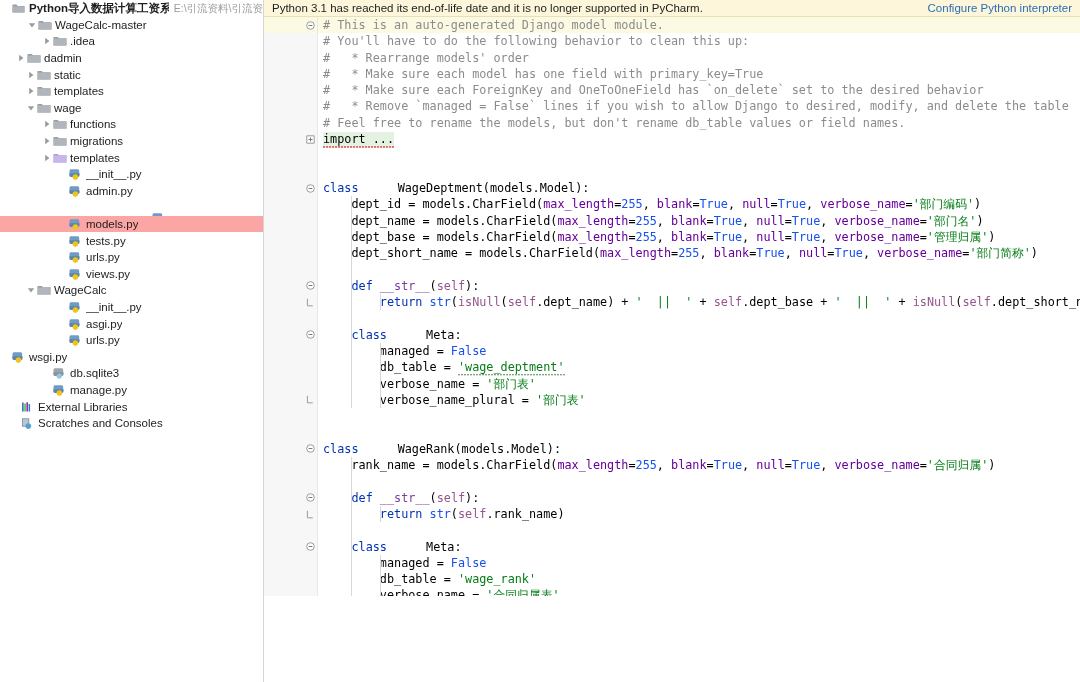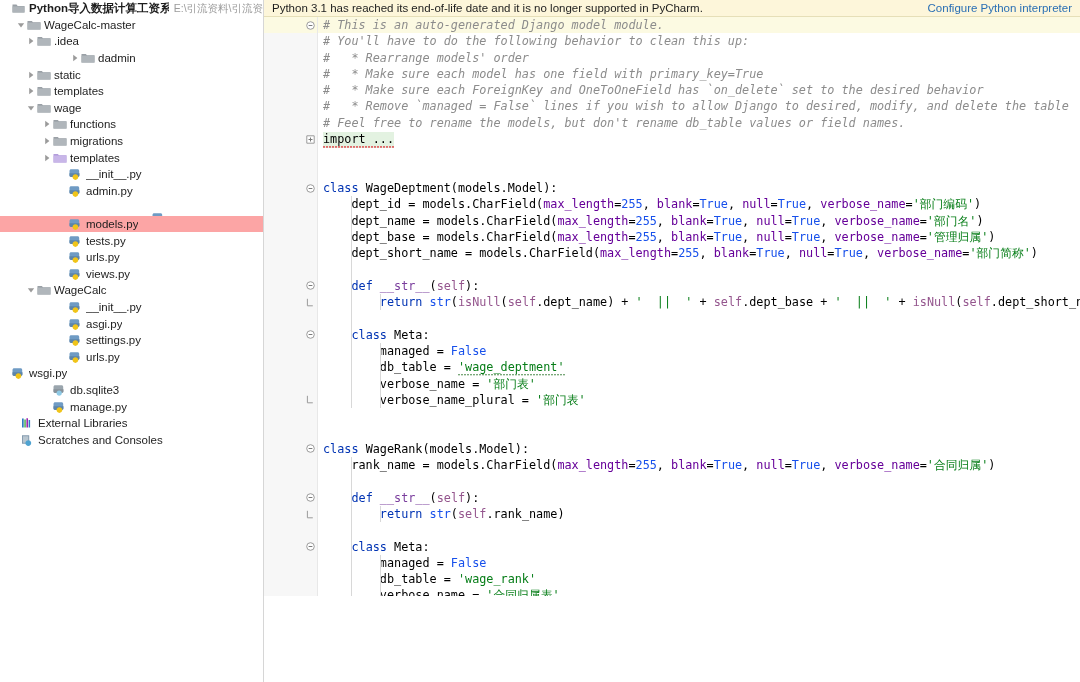--- a/index.html
+++ b/index.html
@@ -65,23 +65,23 @@
   .cline{
     height:16.3px;line-height:16.3px;white-space:pre;padding-left:5px;
     box-sizing:border-box;position:relative;
   }
   .cline.cur{background:#fcfae2;}
 
   
   .iguide{position:absolute;top:0;width:1px;background:#d8d8d8;}
 
   
-  .cm   {color:#8c8c8c;font-style:italic;}
+  .cm   {color:#8c8c8c;}
   .kw   {color:#0033b3;}
-  .cls  {color:#000000;}
+  .cls  {color:#000000;margin-left:32px;}
   .fn   {color:#7a3e9d;}
   .self {color:#94558d;}
   .num  {color:#1750eb;}
   .str  {color:#067d17;}
   .kwarg{color:#660099;}
   .bi   {color:#1750eb;}
   .op   {color:#000000;}
   .plain{color:#000000;}
   .unres{color:#94558d;}
   .foldtxt{background:#e3f2e1;border-bottom:0;color:#000000;text-decoration:none;position:relative;}
@@ -108,53 +108,53 @@
         <div class="ic">
           <svg width="13" height="11" viewBox="0 0 13 11">
               <path d="M0.5 1.5h4l1.2 1.4H12.5v6.6H0.5z" fill="#9aa0a6"></path>
               <path d="M0.5 3.4h12v6.1H0.5z" fill="#aeb4b9"></path>
             </svg>
         </div>
         <span class="lbl">Python导入数据计算工资系统源码</span>
         <span class="path">E:\引流资料\引流资</span>
       </div>
 
-    <div class="row" style="padding-left: 15px;">
+    <div class="row" style="padding-left: 26px;">
           <div class="twisty">
             <span>
               <svg width="8" height="8" viewBox="0 0 8 8">
                 <path d="M0.8 2.2h6.4L4 6.4z" fill="#9b9b9b"></path>
               </svg>
             </span>
           </div>
           <div class="ic">
             <svg width="14" height="12" viewBox="0 0 14 12">
               <path d="M0.5 2h4.3l1.2 1.3H13.5V10.6H0.5z" fill="#9aa0a6"></path>
               <path d="M0.5 3.6h13V10.6H0.5z" fill="#b0b6bb"></path>
             </svg>
           </div>
           <span class="lbl">WageCalc-master</span>
         </div>
-        <div class="row" style="padding-left: 25px;">
+        <div class="row" style="padding-left: 25px; margin-left: 16px;">
           <div class="twisty">
             <span>
               <svg width="8" height="8" viewBox="0 0 8 8">
                 <path d="M2.2 0.8v6.4L6.4 4z" fill="#9b9b9b"></path>
               </svg>
             </span>
           </div>
           <div class="ic">
             <svg width="14" height="12" viewBox="0 0 14 12">
               <path d="M0.5 2h4.3l1.2 1.3H13.5V10.6H0.5z" fill="#9aa0a6"></path>
               <path d="M0.5 3.6h13V10.6H0.5z" fill="#b0b6bb"></path>
             </svg>
           </div>
           <span class="lbl">.idea</span>
         </div>
-        <div class="row" style="padding-left: 25px; margin-left: 44px;">
+        <div class="row" style="padding-left: 15px;">
           <div class="twisty">
             <span>
               <svg width="8" height="8" viewBox="0 0 8 8">
                 <path d="M2.2 0.8v6.4L6.4 4z" fill="#9b9b9b"></path>
               </svg>
             </span>
           </div>
           <div class="ic">
             <svg width="14" height="12" viewBox="0 0 14 12">
               <path d="M0.5 2h4.3l1.2 1.3H13.5V10.6H0.5z" fill="#9aa0a6"></path>
@@ -384,33 +384,20 @@
             <span></span>
           </div>
           <div class="ic">
             <svg width="14" height="12" viewBox="0 0 14 12">
               <path d="M2.2 1.2h6.3c1 0 1.7.7 1.7 1.7v4.4c0 1-.7 1.7-1.7 1.7H2.2c-1 0-1.7-.7-1.7-1.7V2.9c0-1 .7-1.7 1.7-1.7z" fill="#6f9bc4"></path>
               <path d="M0.5 5.2h10V7.3c0 1-.7 1.7-1.7 1.7H2.2c-1 0-1.7-.7-1.7-1.7z" fill="#5d84a8"></path>
               <path d="M6.4 6.3c1.6 0 2.9 1.2 2.9 2.8S8 11.9 6.4 11.9 3.5 10.7 3.5 9.1 4.8 6.3 6.4 6.3z" fill="#f0c419"></path>
             </svg>
           </div>
           <span class="lbl">asgi.py</span>
-        </div>
-        <div class="row" style="padding-left: 57px;">
-          <div class="twisty">
-            <span></span>
-          </div>
-          <div class="ic">
-            <svg width="14" height="12" viewBox="0 0 14 12">
-              <path d="M2.2 1.2h6.3c1 0 1.7.7 1.7 1.7v4.4c0 1-.7 1.7-1.7 1.7H2.2c-1 0-1.7-.7-1.7-1.7V2.9c0-1 .7-1.7 1.7-1.7z" fill="#6f9bc4"></path>
-              <path d="M0.5 5.2h10V7.3c0 1-.7 1.7-1.7 1.7H2.2c-1 0-1.7-.7-1.7-1.7z" fill="#5d84a8"></path>
-              <path d="M6.4 6.3c1.6 0 2.9 1.2 2.9 2.8S8 11.9 6.4 11.9 3.5 10.7 3.5 9.1 4.8 6.3 6.4 6.3z" fill="#f0c419"></path>
-            </svg>
-          </div>
-          <span class="lbl">settings.py</span>
         </div>
         <div class="row" style="padding-left: 57px;">
           <div class="twisty">
             <span></span>
           </div>
           <div class="ic">
             <svg width="14" height="12" viewBox="0 0 14 12">
               <path d="M2.2 1.2h6.3c1 0 1.7.7 1.7 1.7v4.4c0 1-.7 1.7-1.7 1.7H2.2c-1 0-1.7-.7-1.7-1.7V2.9c0-1 .7-1.7 1.7-1.7z" fill="#6f9bc4"></path>
               <path d="M0.5 5.2h10V7.3c0 1-.7 1.7-1.7 1.7H2.2c-1 0-1.7-.7-1.7-1.7z" fill="#5d84a8"></path>
               <path d="M6.4 6.3c1.6 0 2.9 1.2 2.9 2.8S8 11.9 6.4 11.9 3.5 10.7 3.5 9.1 4.8 6.3 6.4 6.3z" fill="#f0c419"></path>

